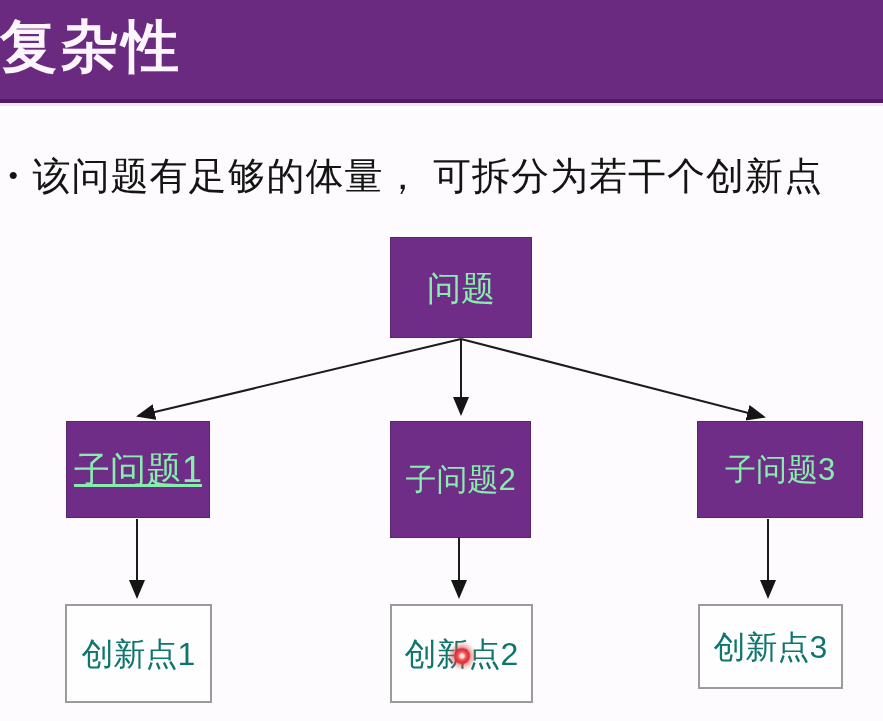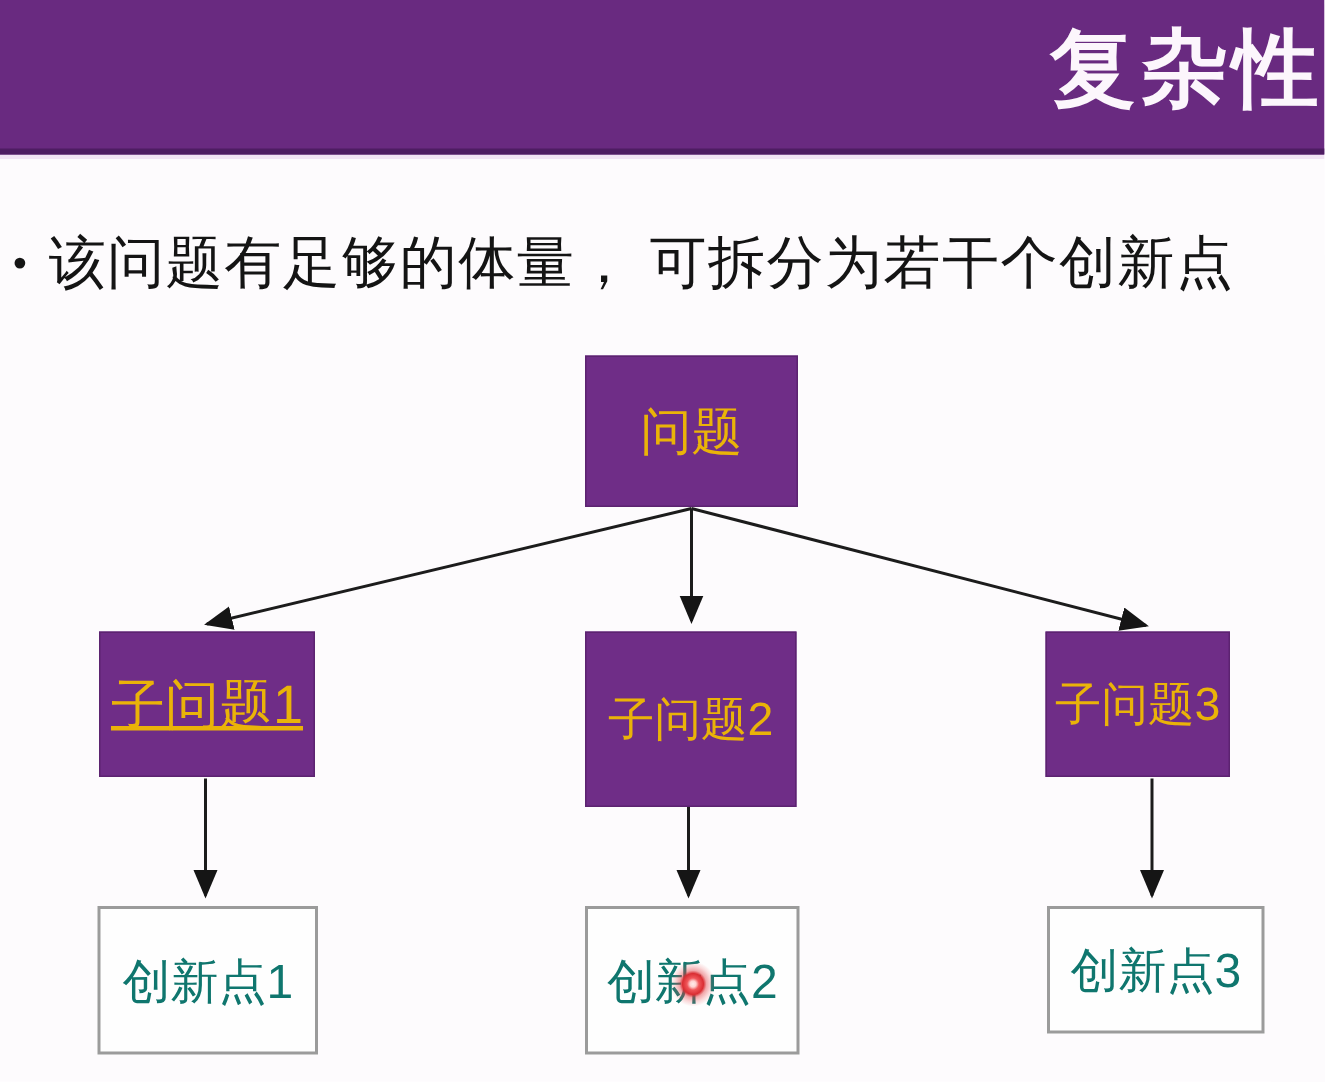--- a/index.html
+++ b/index.html
@@ -18,21 +18,21 @@
   
   .banner {
     position: absolute;
     left: 0; top: 0;
     width: 883px; height: 99px;
     background: #692a80;
     border-bottom: 4px solid #4e1d62;
     box-shadow: 0 3px 0 #f2e4f4;
     display: flex;
     align-items: center;
-    justify-content: flex-end;
+    justify-content: flex-start;
   }
   .banner-title {
     color: #fcf6fc;
     font-size: 57px;
     font-weight: bold;
     letter-spacing: 4px;
     line-height: 1;
     padding-bottom: 6px;
   }
 
@@ -63,31 +63,31 @@
     position: absolute;
     display: flex;
     align-items: center;
     justify-content: center;
     box-sizing: border-box;
     line-height: 1;
   }
   .node-purple {
     background: #6f2d87;
     border: 1px solid #5c2370;
-    color: #eab308;
+    color: #86efac;
   }
   .node-white {
     background: #fefefe;
     border: 2px solid #9b9b9b;
     color: #0f766e;
   }
   .node-root   { left: 390px; top: 237px; width: 142px; height: 101px; font-size: 34px; }
   .node-sub1   { left:  66px; top: 421px; width: 144px; height:  97px; font-size: 36px; text-decoration: underline; }
   .node-sub2   { left: 390px; top: 421px; width: 141px; height:  117px; font-size: 31px; text-align: right; }
-  .node-sub3   { left: 697px; top: 421px; width: 123px; height:  97px; font-size: 31px; }
+  .node-sub3   { left: 697px; top: 421px; width: 166px; height:  97px; font-size: 31px; }
   .node-inn1   { left:  65px; top: 604px; width: 147px; height:  99px; font-size: 32px; }
   .node-inn2   { left: 390px; top: 604px; width: 143px; height:  99px; font-size: 32px; }
   .node-inn3   { left: 698px; top: 604px; width: 145px; height:  85px; font-size: 32px; }
 
   
   .arrows {
     position: absolute;
     left: 0; top: 0;
     width: 883px; height: 721px;
     pointer-events: none;

